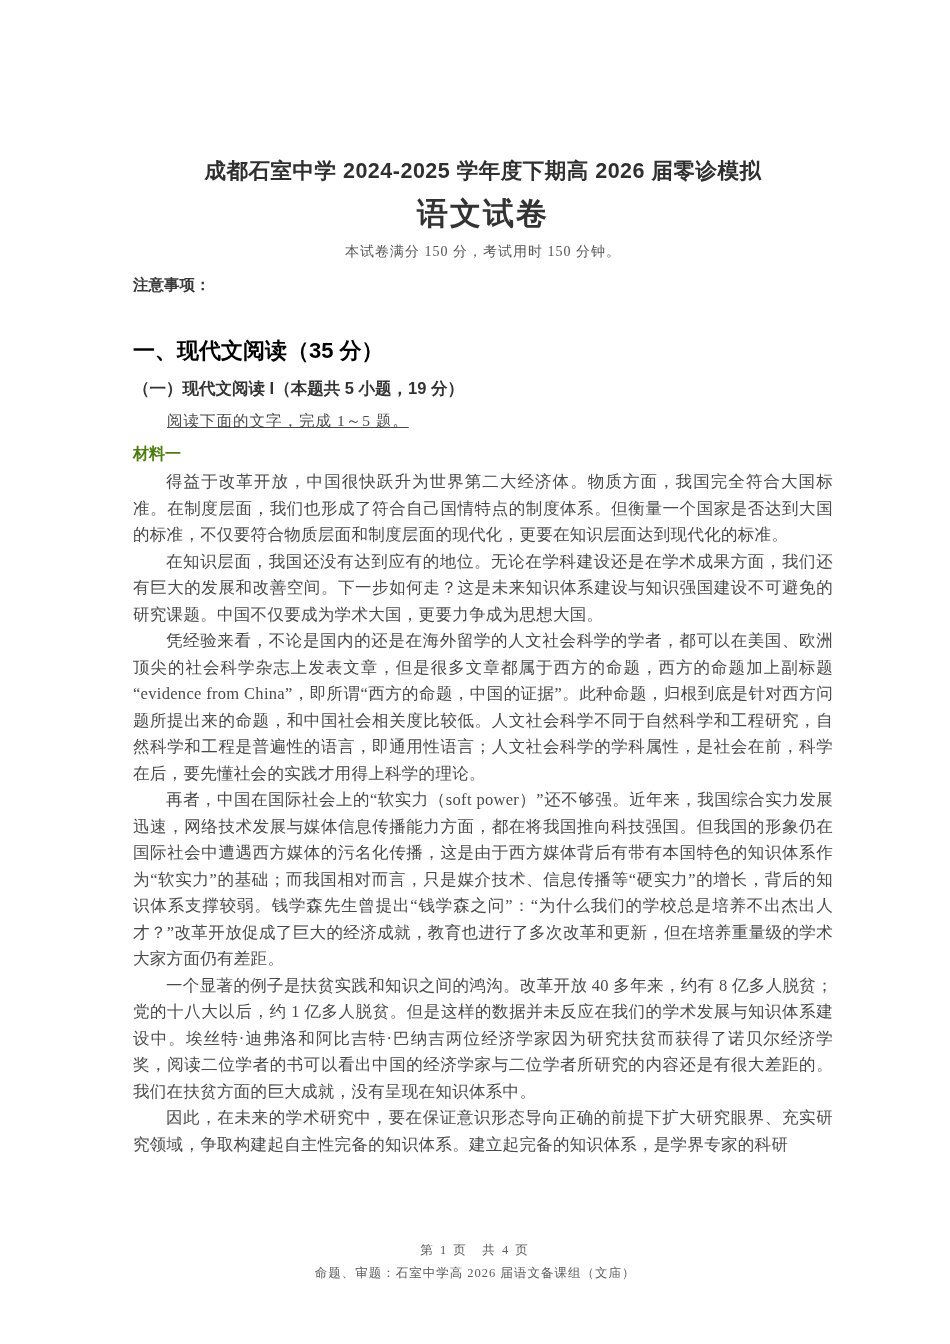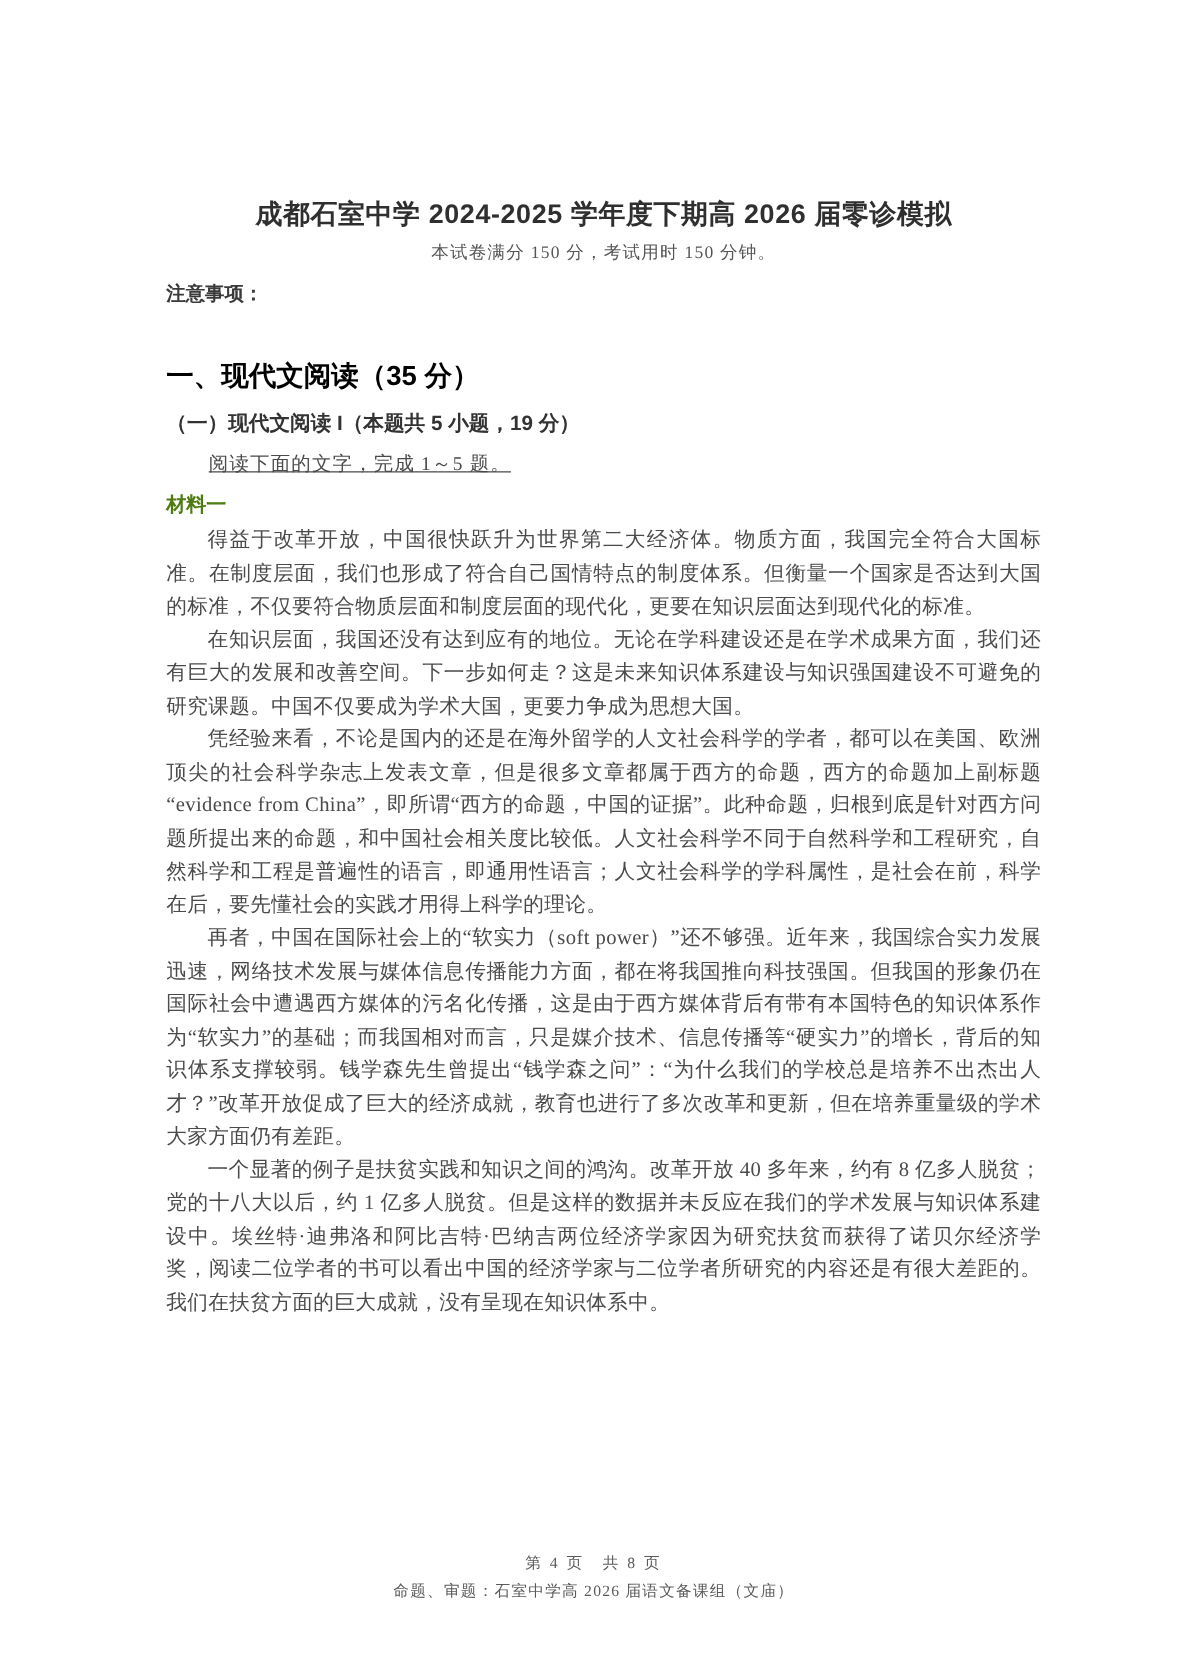--- a/index.html
+++ b/index.html
@@ -121,36 +121,38 @@
     letter-spacing: 1px;
   }
 </style>
 </head>
 <body>
 
 <div class="page">
   <div class="content">
 
     <div class="school-title">成都石室中学 2024-2025 学年度下期高 2026 届零诊模拟</div>
+    <div class="paper-title">语文试卷</div>
     <div class="paper-info">本试卷满分 150 分，考试用时 150 分钟。</div>
 
     <div class="notice-label">注意事项：</div>
 
     <div class="section-heading">一、现代文阅读（35 分）</div>
     <div class="subsection-heading">（一）现代文阅读 I（本题共 5 小题，19 分）</div>
     <div class="instruction">阅读下面的文字，完成 1～5 题。</div>
     <div class="material-label">材料一</div>
 
     <div class="material-body">
         <p>得益于改革开放，中国很快跃升为世界第二大经济体。物质方面，我国完全符合大国标准。在制度层面，我们也形成了符合自己国情特点的制度体系。但衡量一个国家是否达到大国的标准，不仅要符合物质层面和制度层面的现代化，更要在知识层面达到现代化的标准。</p>
         <p>在知识层面，我国还没有达到应有的地位。无论在学科建设还是在学术成果方面，我们还有巨大的发展和改善空间。下一步如何走？这是未来知识体系建设与知识强国建设不可避免的研究课题。中国不仅要成为学术大国，更要力争成为思想大国。</p>
         <p>凭经验来看，不论是国内的还是在海外留学的人文社会科学的学者，都可以在美国、欧洲顶尖的社会科学杂志上发表文章，但是很多文章都属于西方的命题，西方的命题加上副标题“evidence from China”，即所谓“西方的命题，中国的证据”。此种命题，归根到底是针对西方问题所提出来的命题，和中国社会相关度比较低。人文社会科学不同于自然科学和工程研究，自然科学和工程是普遍性的语言，即通用性语言；人文社会科学的学科属性，是社会在前，科学在后，要先懂社会的实践才用得上科学的理论。</p>
         <p>再者，中国在国际社会上的“软实力（soft power）”还不够强。近年来，我国综合实力发展迅速，网络技术发展与媒体信息传播能力方面，都在将我国推向科技强国。但我国的形象仍在国际社会中遭遇西方媒体的污名化传播，这是由于西方媒体背后有带有本国特色的知识体系作为“软实力”的基础；而我国相对而言，只是媒介技术、信息传播等“硬实力”的增长，背后的知识体系支撑较弱。钱学森先生曾提出“钱学森之问”：“为什么我们的学校总是培养不出杰出人才？”改革开放促成了巨大的经济成就，教育也进行了多次改革和更新，但在培养重量级的学术大家方面仍有差距。</p>
         <p>一个显著的例子是扶贫实践和知识之间的鸿沟。改革开放 40 多年来，约有 8 亿多人脱贫；党的十八大以后，约 1 亿多人脱贫。但是这样的数据并未反应在我们的学术发展与知识体系建设中。埃丝特·迪弗洛和阿比吉特·巴纳吉两位经济学家因为研究扶贫而获得了诺贝尔经济学奖，阅读二位学者的书可以看出中国的经济学家与二位学者所研究的内容还是有很大差距的。我们在扶贫方面的巨大成就，没有呈现在知识体系中。</p>
+        <p>因此，在未来的学术研究中，要在保证意识形态导向正确的前提下扩大研究眼界、充实研究领域，争取构建起自主性完备的知识体系。建立起完备的知识体系，是学界专家的科研</p>
       </div>
 
   </div>
 
   <div class="footer">
-    <div class="page-number">第 4 页　共 8 页</div>
+    <div class="page-number">第 1 页　共 4 页</div>
     <div class="credit-line">命题、审题：石室中学高 2026 届语文备课组（文庙）</div>
   </div>
 </div>
 
 </body></html>

